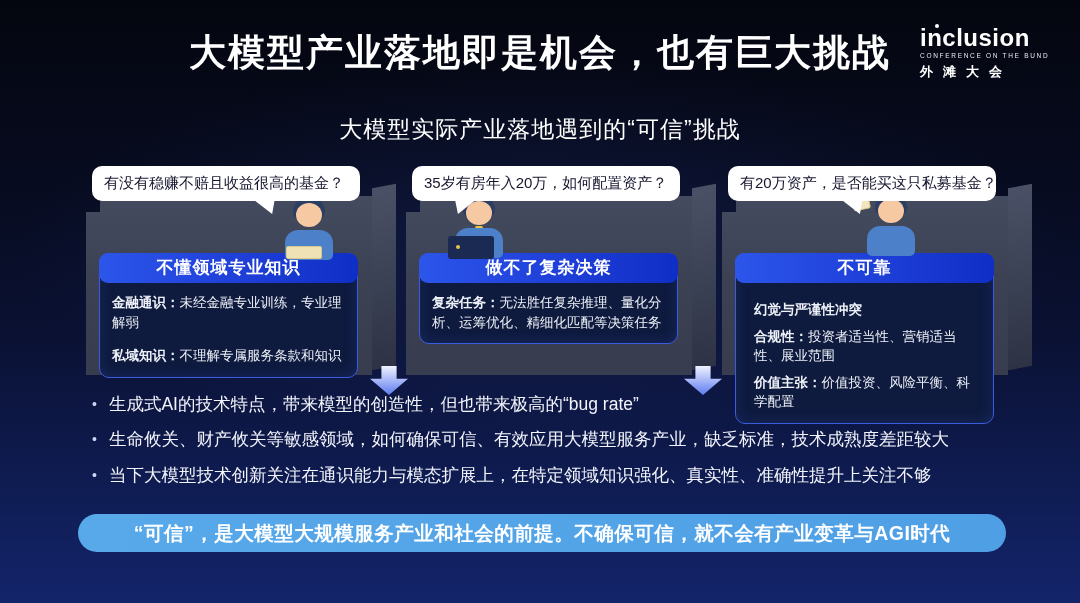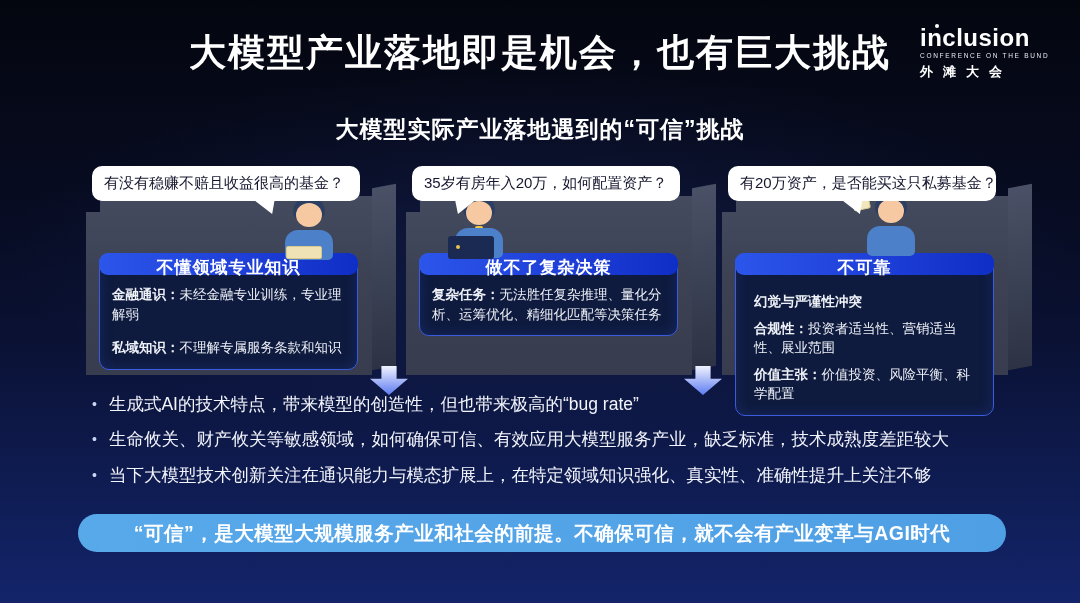--- a/index.html
+++ b/index.html
@@ -11,21 +11,21 @@
       radial-gradient(ellipse 70% 45% at 50% 42%, rgba(35,55,130,.28), transparent 70%),
       linear-gradient(180deg,#04060f 0%,#070b1f 30%,#0a1132 55%,#0f1c52 80%,#13246a 100%);
   }
   
   .title {
     position:absolute; top:28px; left:0; right:0; text-align:center;
     color:#fff; font-size:37px; font-weight:700; letter-spacing:2px;
   }
   .subtitle {
     position:absolute; top:114px; left:0; right:0; text-align:center;
-    color:#fff; font-size:23px; font-weight:700; letter-spacing:1px;
+    color:#fff; font-size:23px; font-weight:400; letter-spacing:1px;
   }
   .logo { position:absolute; top:26px; right:30px; width:130px; color:#fff; }
   .logo .brand { font-size:24px; font-weight:800; letter-spacing:.5px; position:relative; line-height:1; }
   .logo .brand .ndot { position:absolute; left:15px; top:-2px; width:4px; height:4px; border-radius:50%; background:#fff; }
   .logo .tagline { font-size:6.5px; letter-spacing:1.7px; margin-top:2px; color:#e8eaf2; }
   .logo .cn { font-size:13px; font-weight:700; letter-spacing:10px; margin-top:4px; white-space:nowrap; }
   
   .panel { position:absolute; top:160px; width:312px; height:216px; }
   .panel.p1 { left:86px; } .panel.p2 { left:406px; } .panel.p3 { left:722px; }
   .slab {
@@ -60,21 +60,21 @@
   .avatar .laptop { position:absolute; left:0; bottom:-1px; width:46px; height:23px; background:#1b2a52; border-radius:3px; z-index:2; }
   .avatar .laptop::after { content:""; position:absolute; left:8px; top:9px; width:4px; height:4px; background:#e8c34a; border-radius:50%; }
   .avatar .paper-up { position:absolute; left:-8px; top:-3px; width:17px; height:21px; background:#f3e6bd; border:1px solid #d8c88e; border-radius:2px; transform:rotate(-12deg); }
   
   .card {
     position:absolute; left:13px; top:93px; right:40px; z-index:3;
     background:#0e1a3e; border:1px solid #3c5ce0; border-radius:10px;
     box-shadow:inset 0 0 14px rgba(50,85,200,.25);
   }
   .card-header {
-    height:22px; margin:-1px -1px 0 -1px; border-radius:9px;
+    height:30px; margin:-1px -1px 0 -1px; border-radius:9px;
     background:linear-gradient(90deg,#2c55ea 0%,#1e3fd8 55%,#0f2ec6 100%);
     color:#fff; font-size:17px; font-weight:700; text-align:center; line-height:30px; letter-spacing:1px;
   }
   .card-body { padding:10px 12px 11px 12px; }
   .card-item { color:#eef1f8; font-size:13.5px; line-height:1.45; margin-top:9px; }
   .card-item:first-child { margin-top:0; }
   .card-item b { font-weight:800;font-family:Liberation Serif, serif; }
   .p1 .card-item + .card-item { margin-top:14px; }
   .p3 .card-item { margin-top:7px;margin-left:6px; }
   

